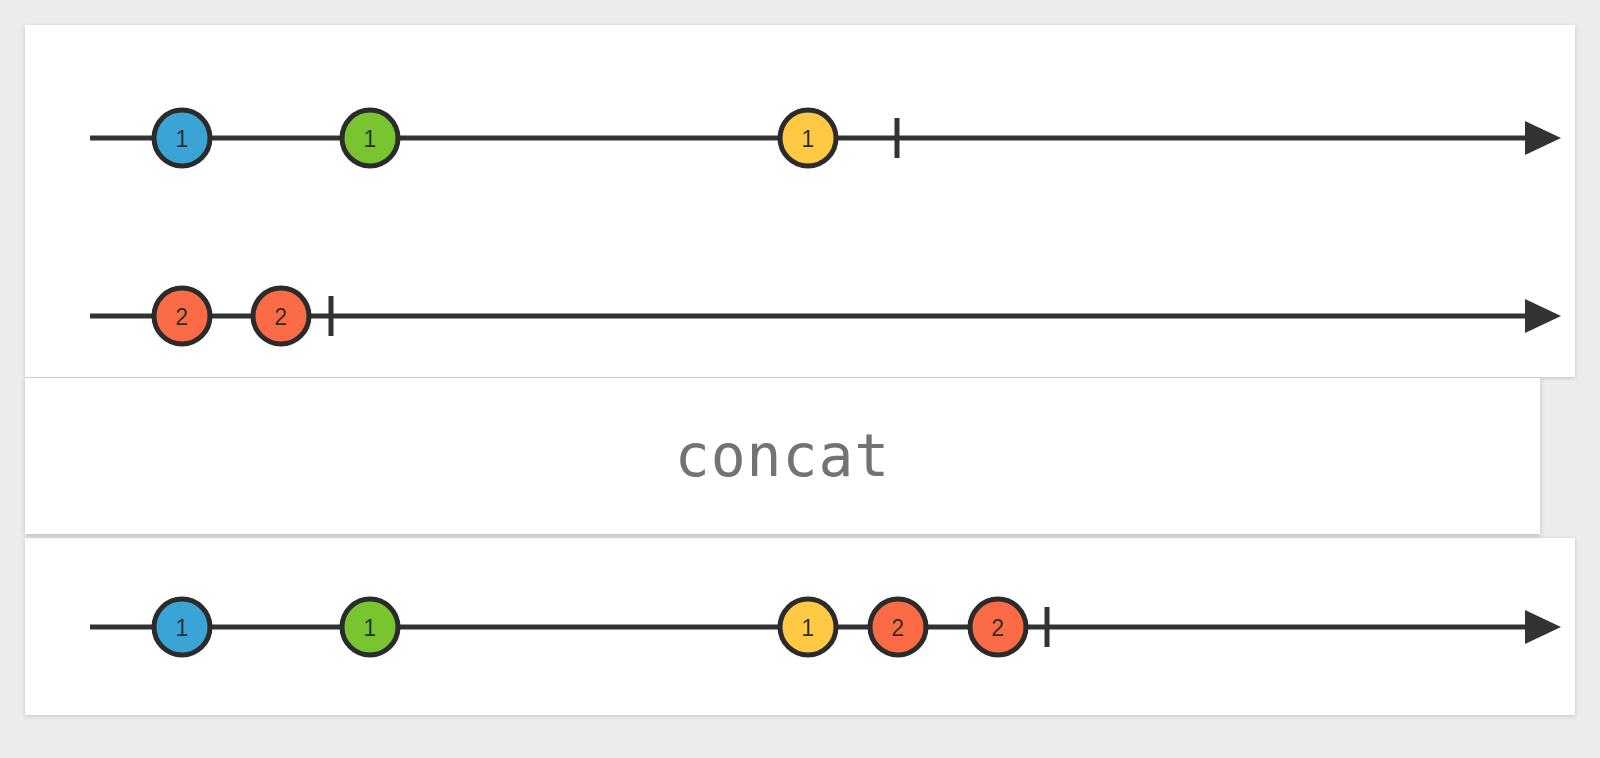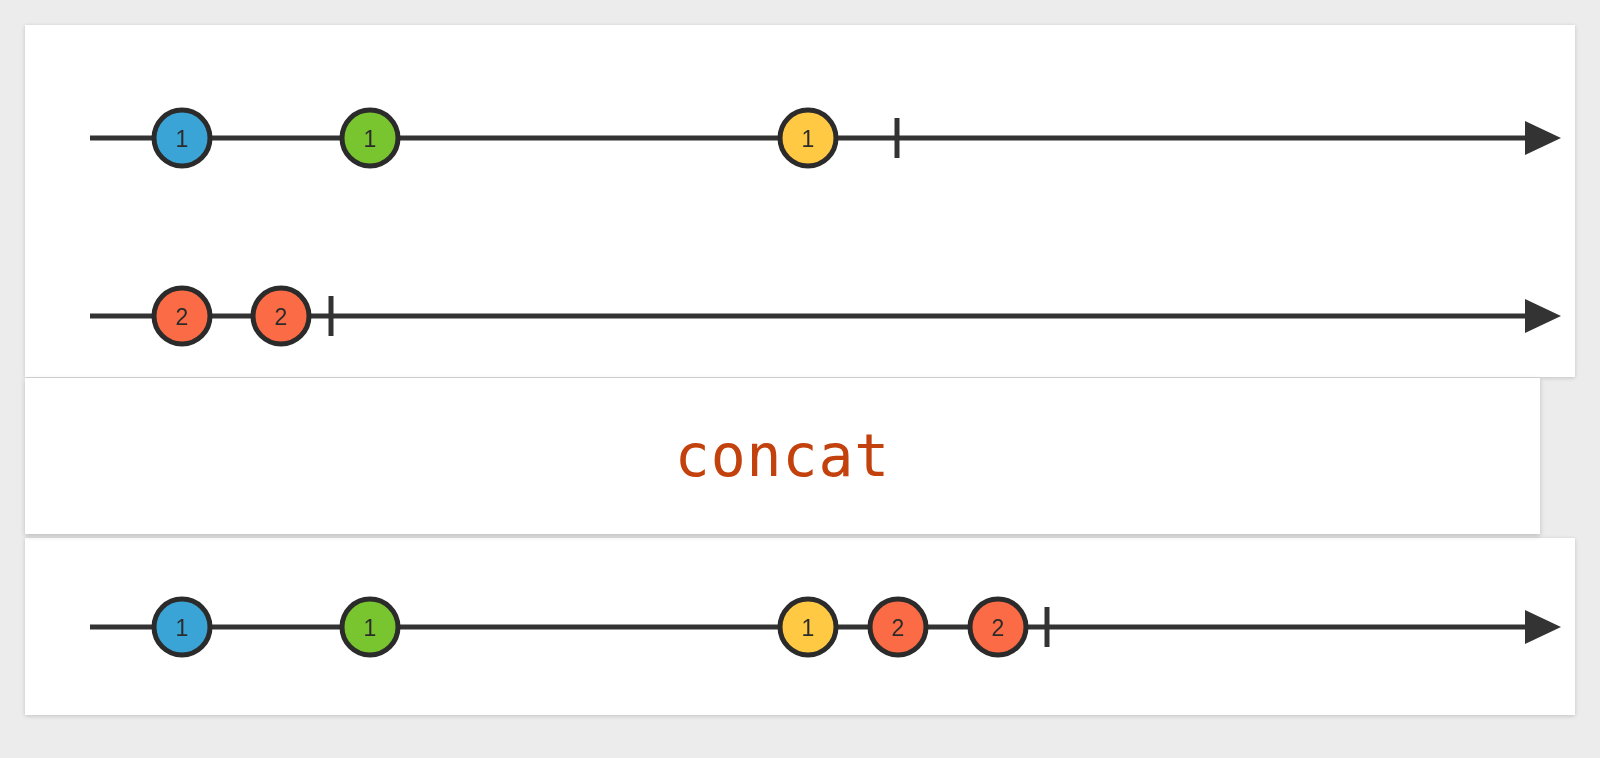--- a/index.html
+++ b/index.html
@@ -56,21 +56,21 @@
     position: absolute;
     left: 0;
     top: 0;
     width: 100%;
     height: 100%;
     display: flex;
     align-items: center;
     justify-content: center;
     font-family: "DejaVu Sans Mono", "Liberation Mono", monospace;
     font-size: 58px;
-    color: #c2410c;
+    color: #737373;
     letter-spacing: 1px;
     user-select: none;
   }
 
   
   .timeline {
     position: absolute;
     left: 0;
     width: 1600px;
     height: 120px;

